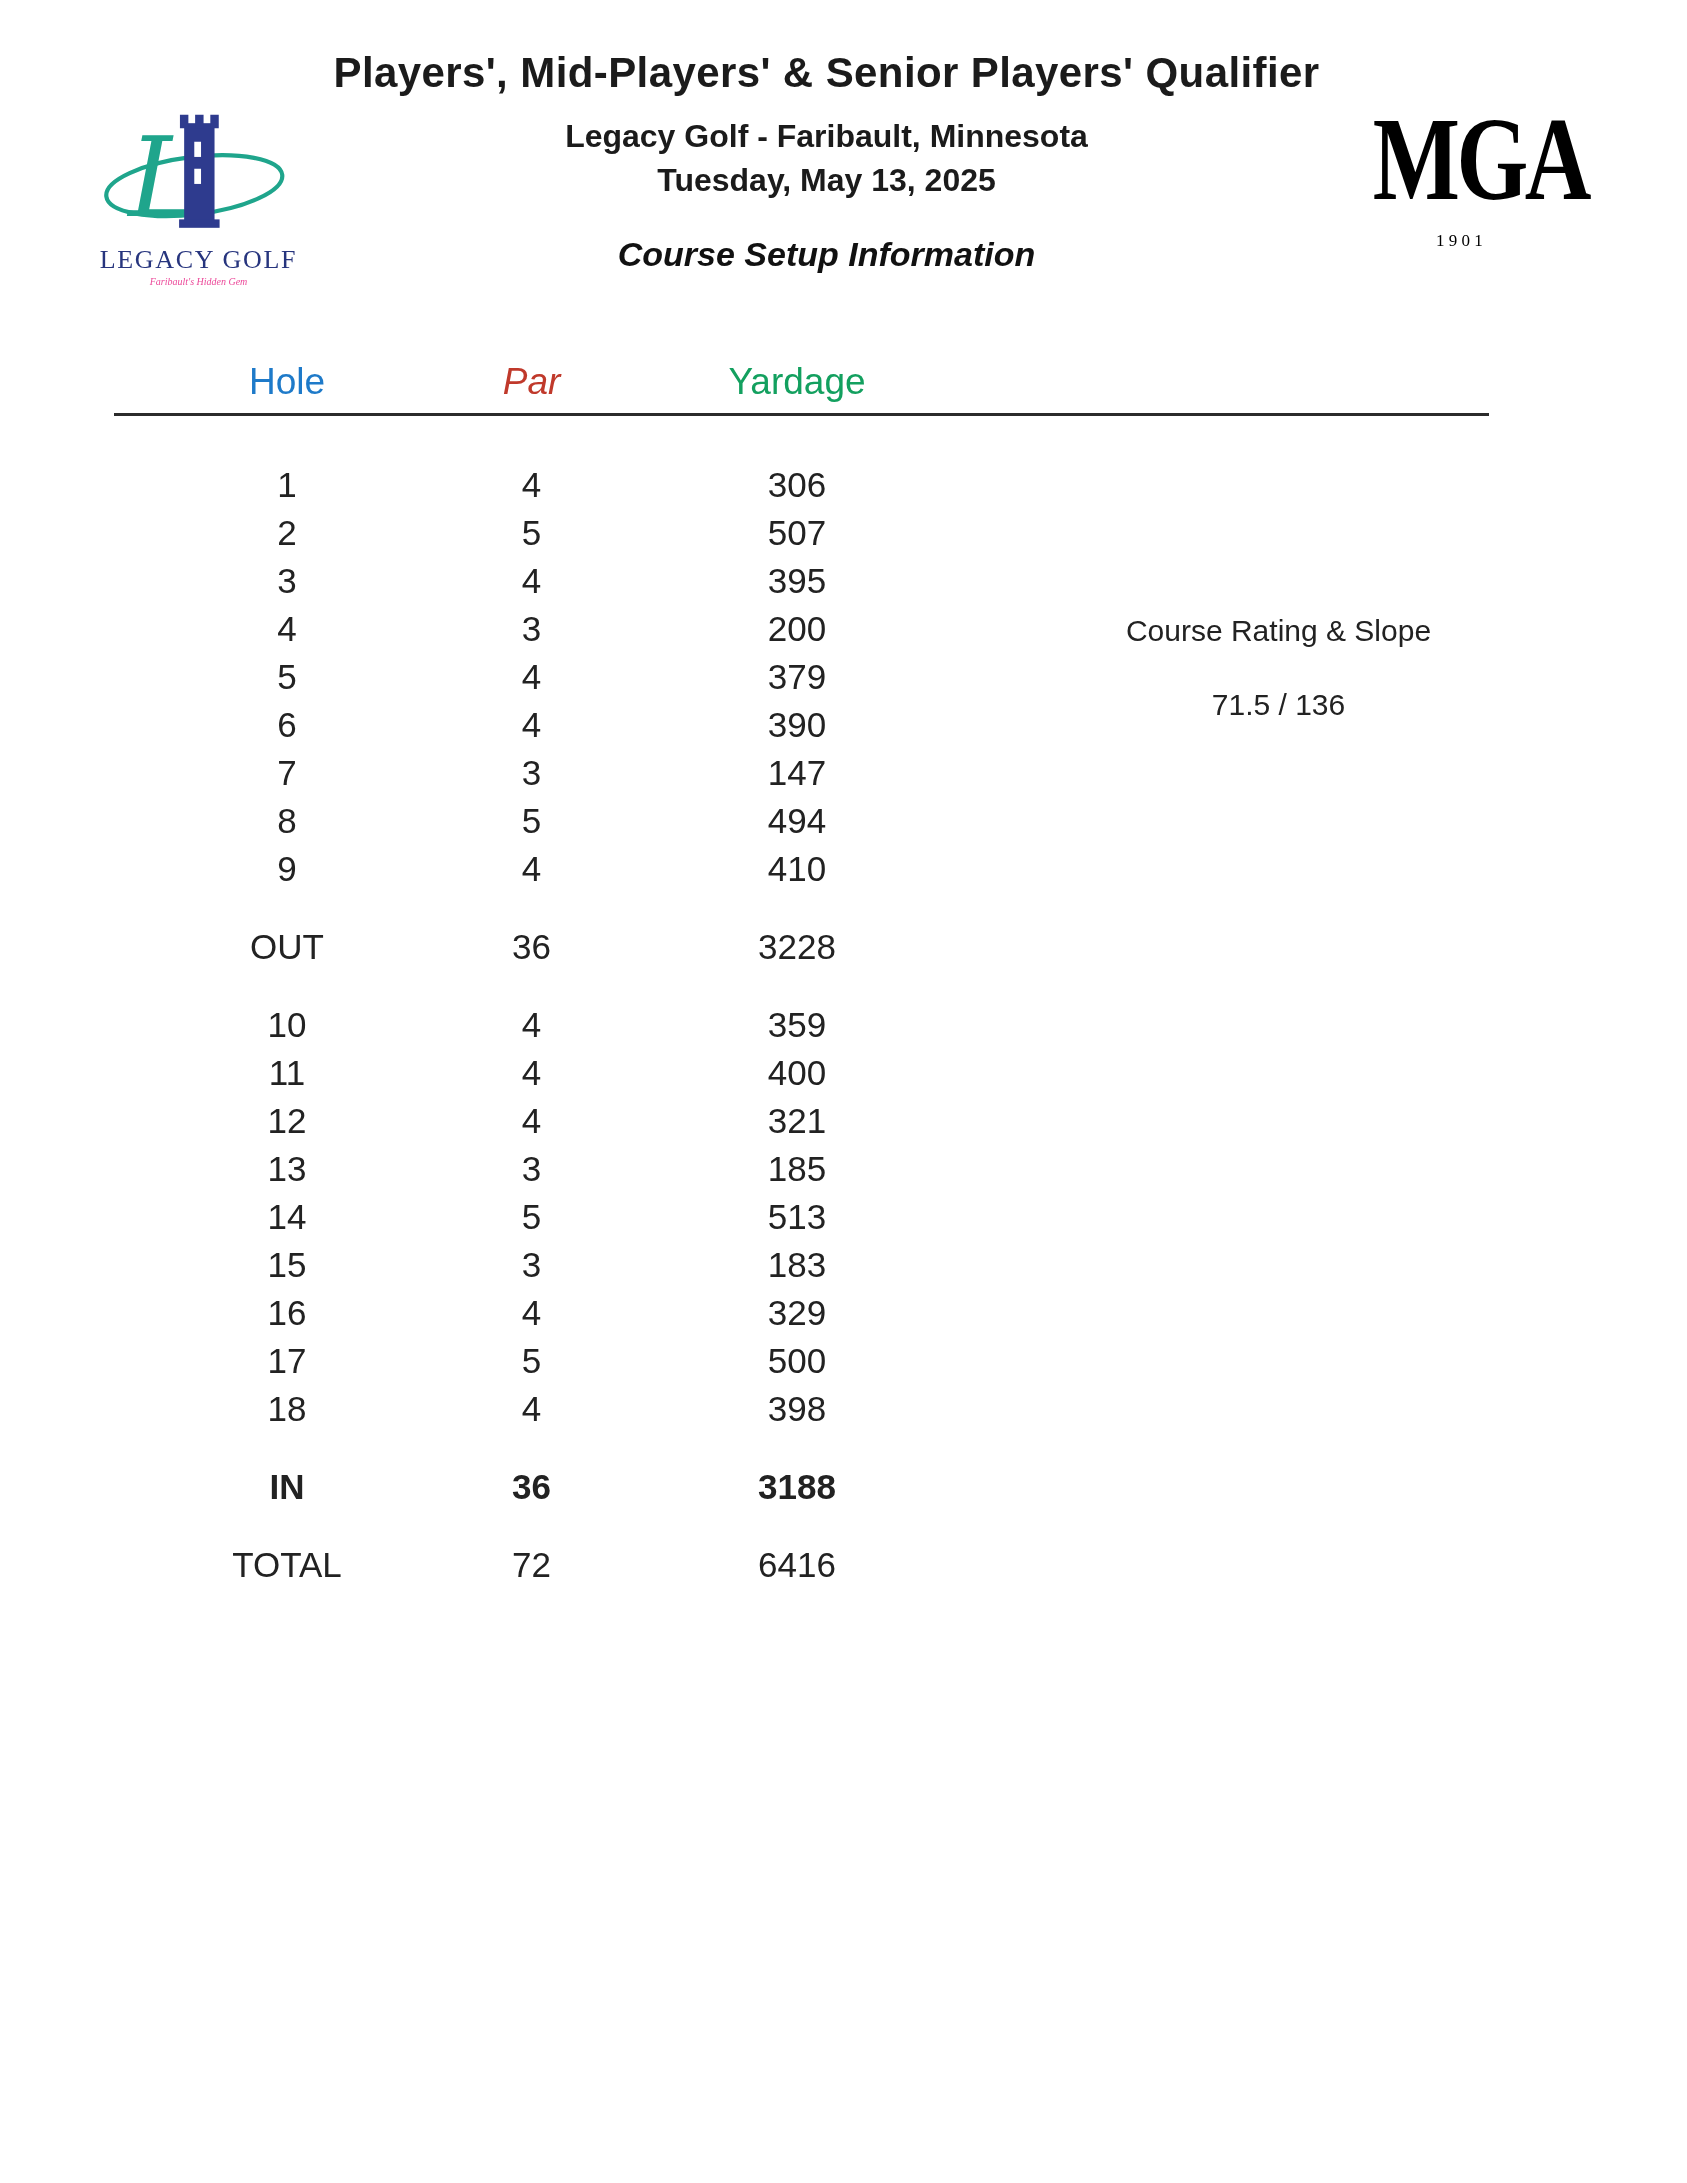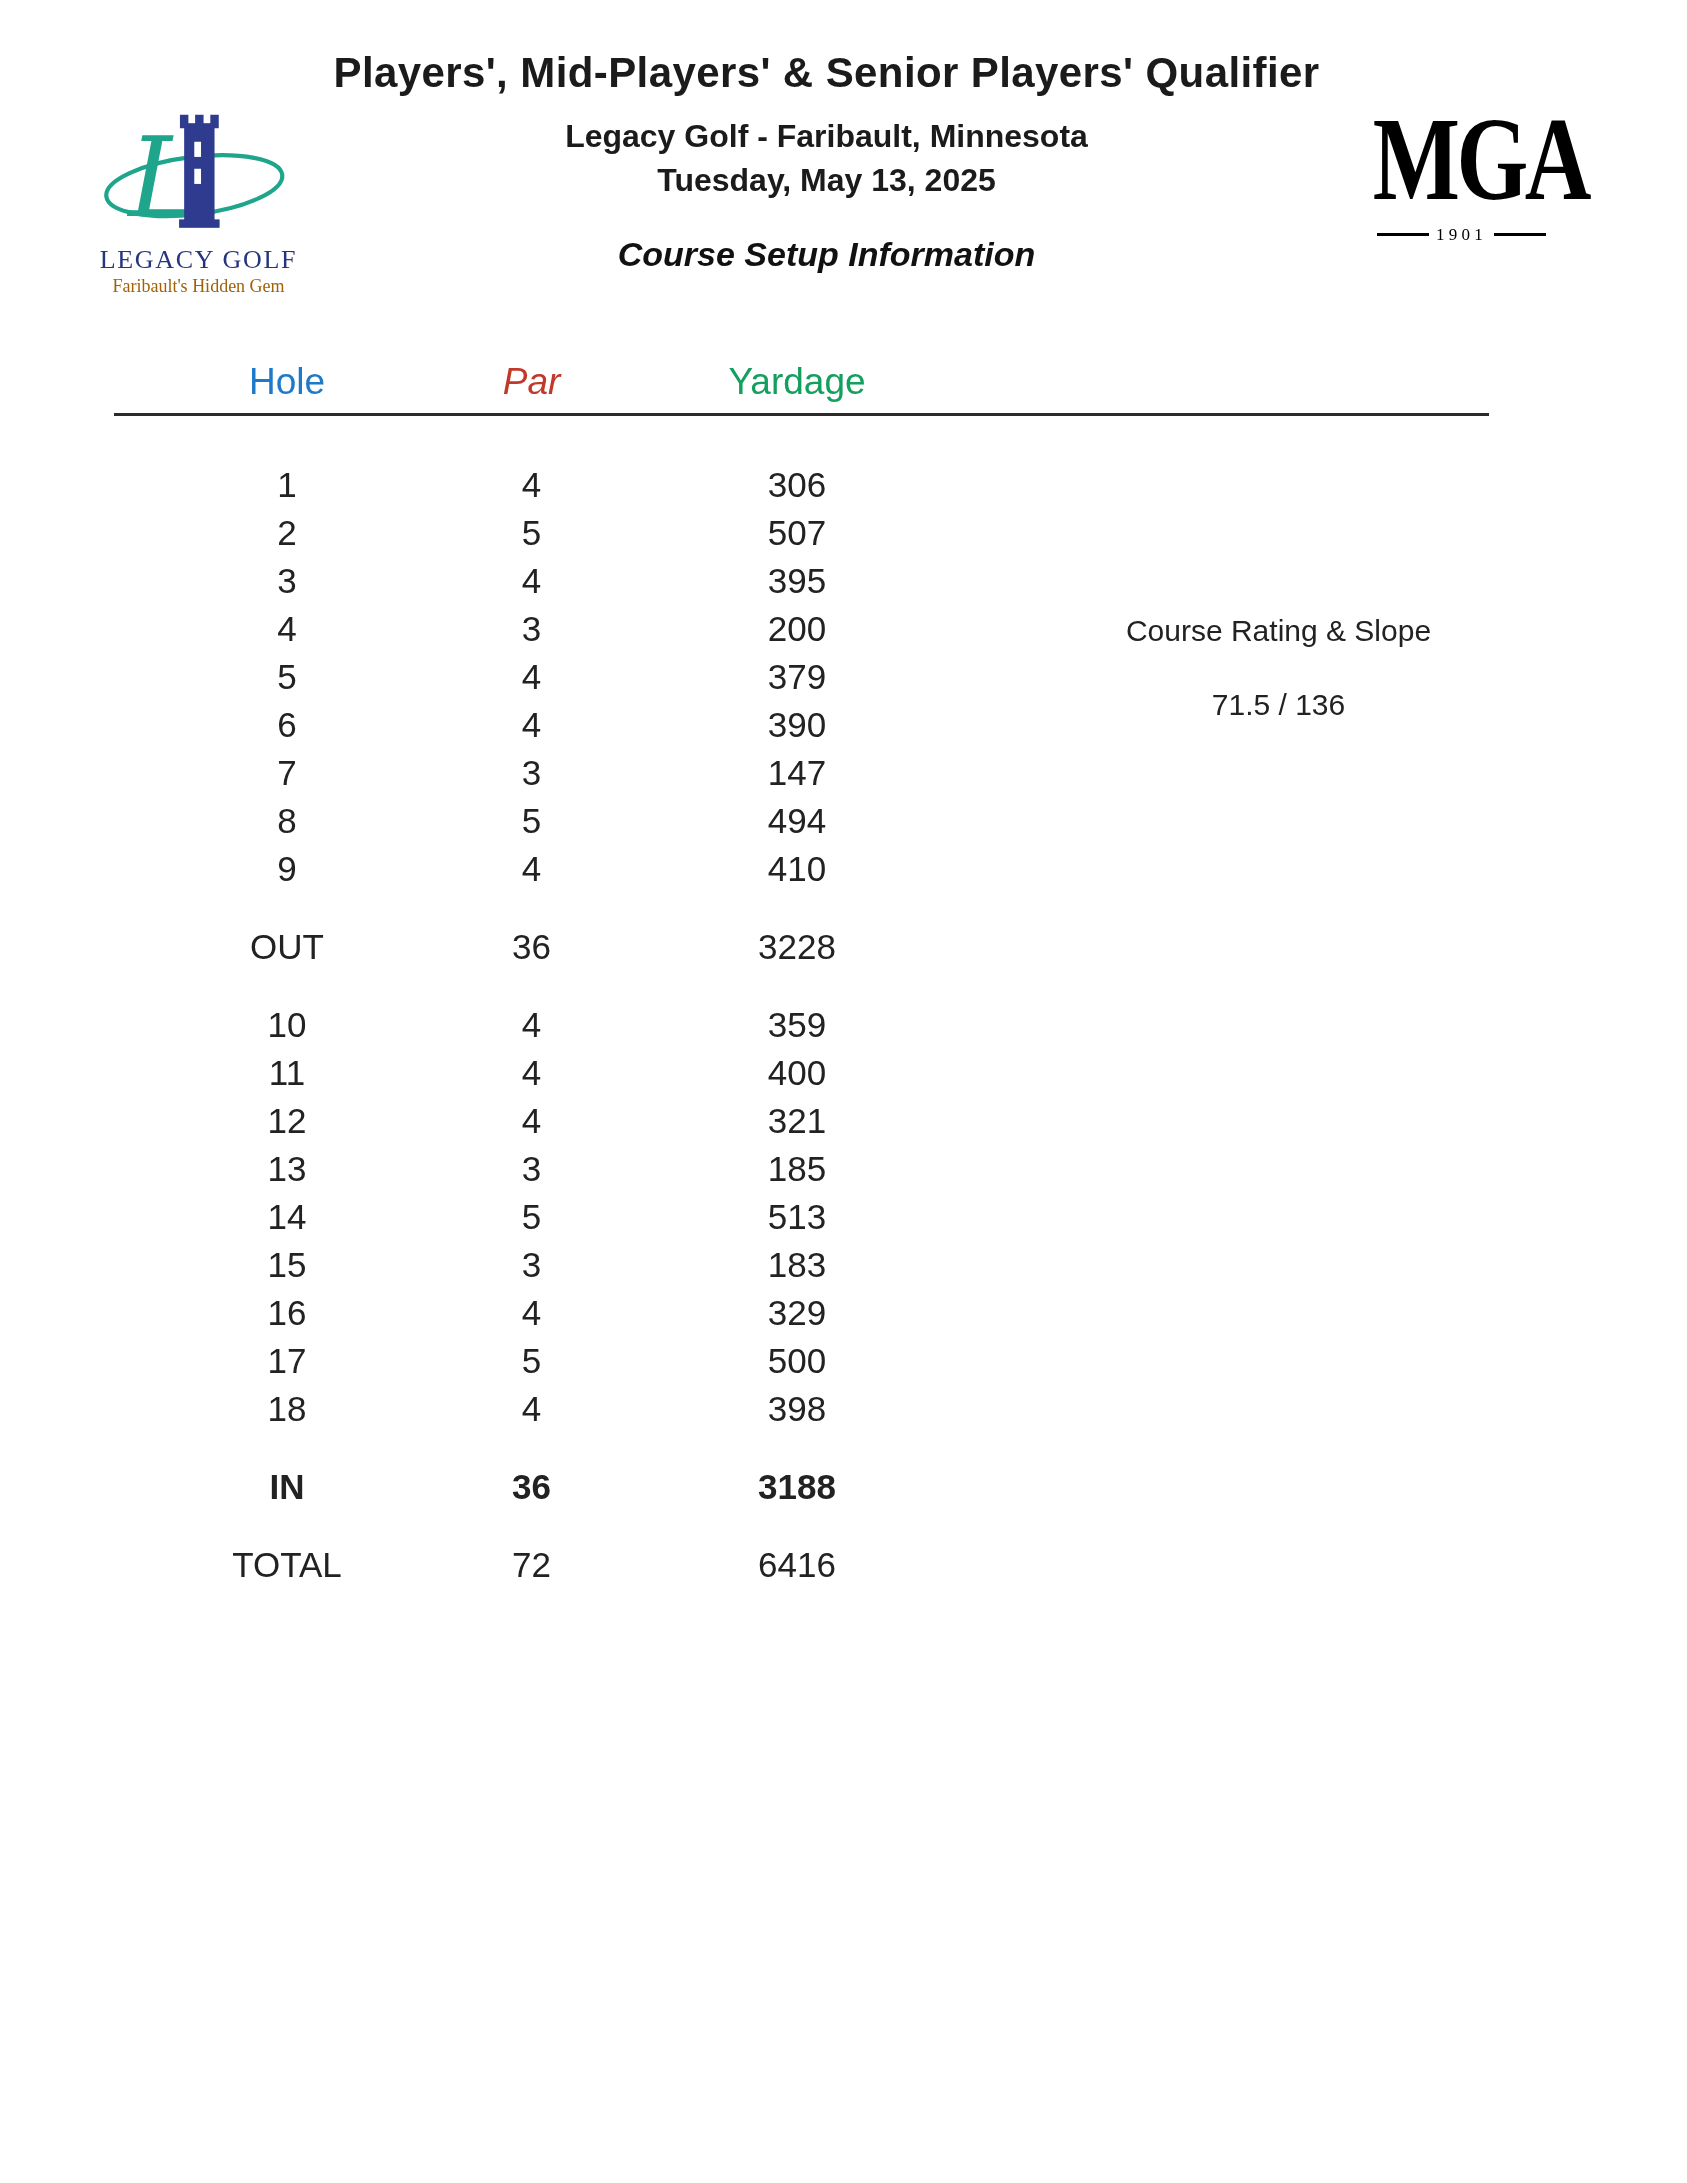--- a/index.html
+++ b/index.html
@@ -39,34 +39,34 @@
   .legacy-logo {
     position: absolute; top: 108px; left: 76px; width: 245px;
     text-align: center;
   }
   .legacy-logo svg { display: block; margin: 0 auto; }
   .legacy-name {
     font-family: "Liberation Serif", serif;
     font-size: 26px; color: #27357e; letter-spacing: 1.7px; margin-top: 1.7px;
   }
   .legacy-tagline {
-    font-family: "Liberation Serif", serif; 
-    font-size: 18px; color: #a16207; margin-top: 1.7px;
+    font-family: "Liberation Serif", serif; font-style: italic;
+    font-size: 10px; color: #ec4899; margin-top: 1.7px;
   }
 
   
   .mga-logo { position: absolute; top: 100px; left: 1377px; width: 169px; text-align: right; }
   .mga-text {
     font-family: "Liberation Serif", serif; font-weight: bold;
     font-size: 88px; line-height: 1; color: #000;
     letter-spacing: -3.4px;
     transform: scale(1.05, 1.35); transform-origin: top center;
     height: 118px;
   }
-  .mga-year-row { display: flex; align-items: center; gap: 6.7px; margin-top: 6.7px; }
+  .mga-year-row { display: flex; align-items: center; gap: 6.7px; margin-top: 6.7px; flex-direction: column; }
   .mga-year-row .rule { flex: 1; height: 2.5px; background: #000; }
   .mga-year { font-size: 17px; letter-spacing: 4.2px; color: #000; font-family: "Liberation Serif", serif; }
 
   
   .thead {
     position: absolute; top: 361px; left: 110px; width: 886px;
     display: flex; font-size: 37px;
   }
   .thead .col { text-align: center; }
   .col-hole { width: 354px; }

